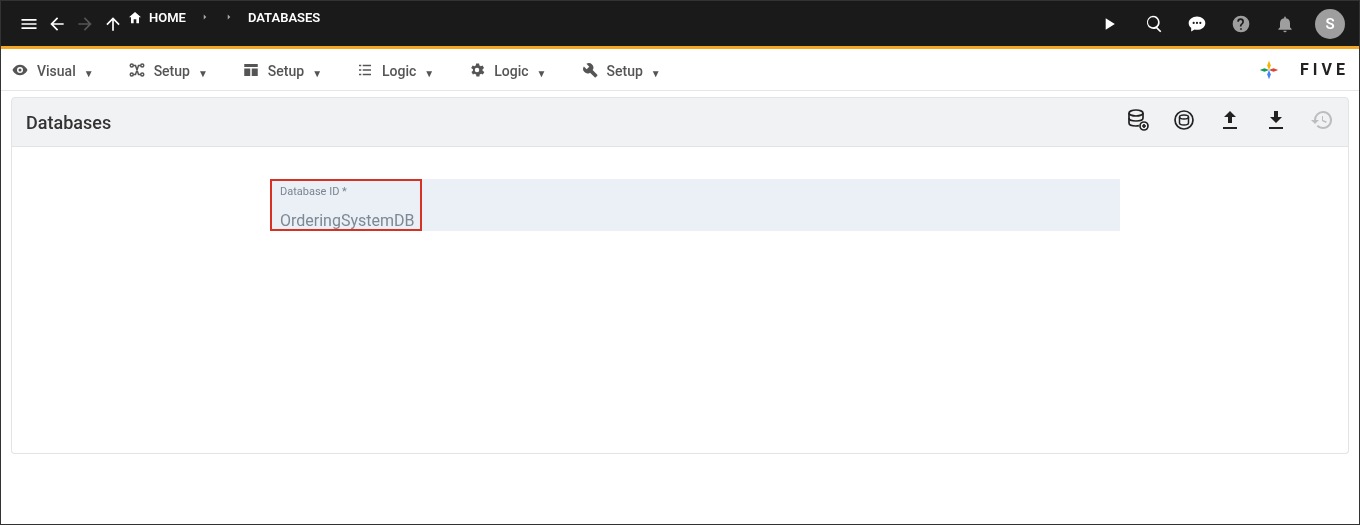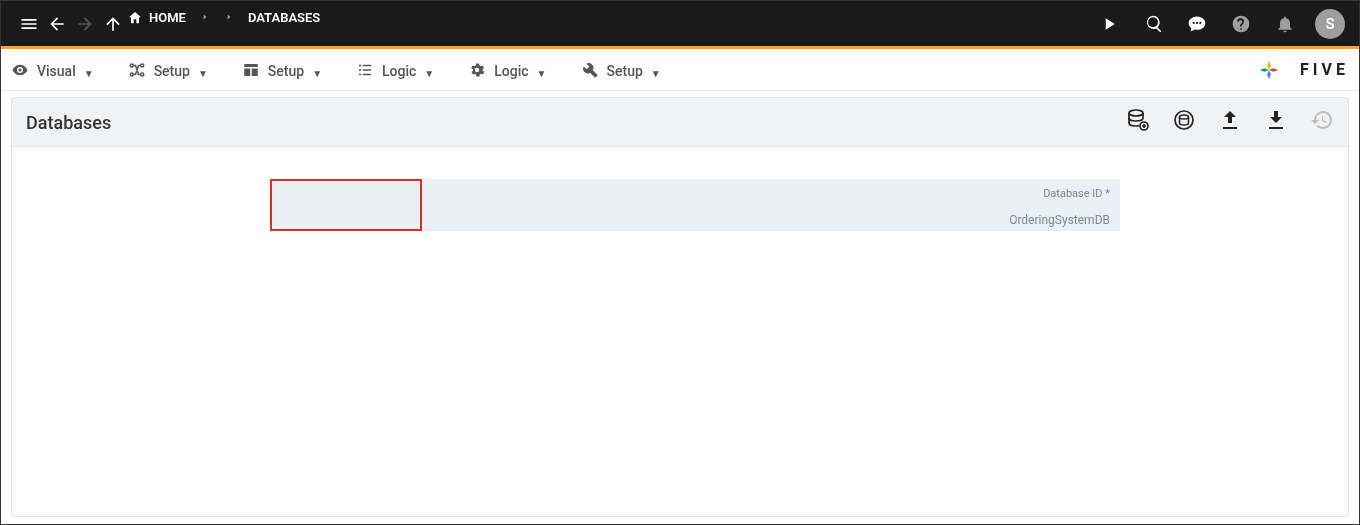--- a/index.html
+++ b/index.html
@@ -82,43 +82,42 @@
   .page-title { font-size: 18px; font-weight: 500; flex: 1; }
   .page-actions { display: flex; align-items: center; gap: 22px; }
   .page-actions svg { width: 24px; height: 24px; fill: #222; cursor: pointer; }
   .page-actions .dim svg { fill: #bdbdbd; }
 
   .page-body {
     background: #fff;
     border: 1px solid #e2e3e5;
     border-top: none;
     border-radius: 0 0 4px 4px;
-    height: 370px;
+    height: 307px;
     padding: 32px 0 0 0;
-    text-align: right;
   }
 
   .db-row {
     width: 850px;
     margin-left: 258px;
     height: 52px;
     background: #eaf0f6;
     display: flex; align-items: center;
     position: relative;
   }
   .db-highlight {
     position: absolute;
     top: 0; left: 0; bottom: 0;
     width: 152px;
     border: 2px solid #d93025;
     pointer-events: none;
   }
   .db-inner { padding: 4px 10px 0 10px; width: 100%; }
   .db-label { font-size: 11px; color: #7a8591; }
-  .db-value { font-size: 12px; color: #7d8894; margin-top: 13px; }
+  .db-value { font-size: 16px; color: #7d8894; margin-top: 13px; }
 </style>
 </head>
 <body>
 
 <div class="topbar">
   <div class="topbar-left">
     <button class="icon-btn">
       <svg viewBox="0 0 24 24">
           <path d="M3 6h18v2H3zM3 11h18v2H3zM3 16h18v2H3z"></path>
         </svg>

